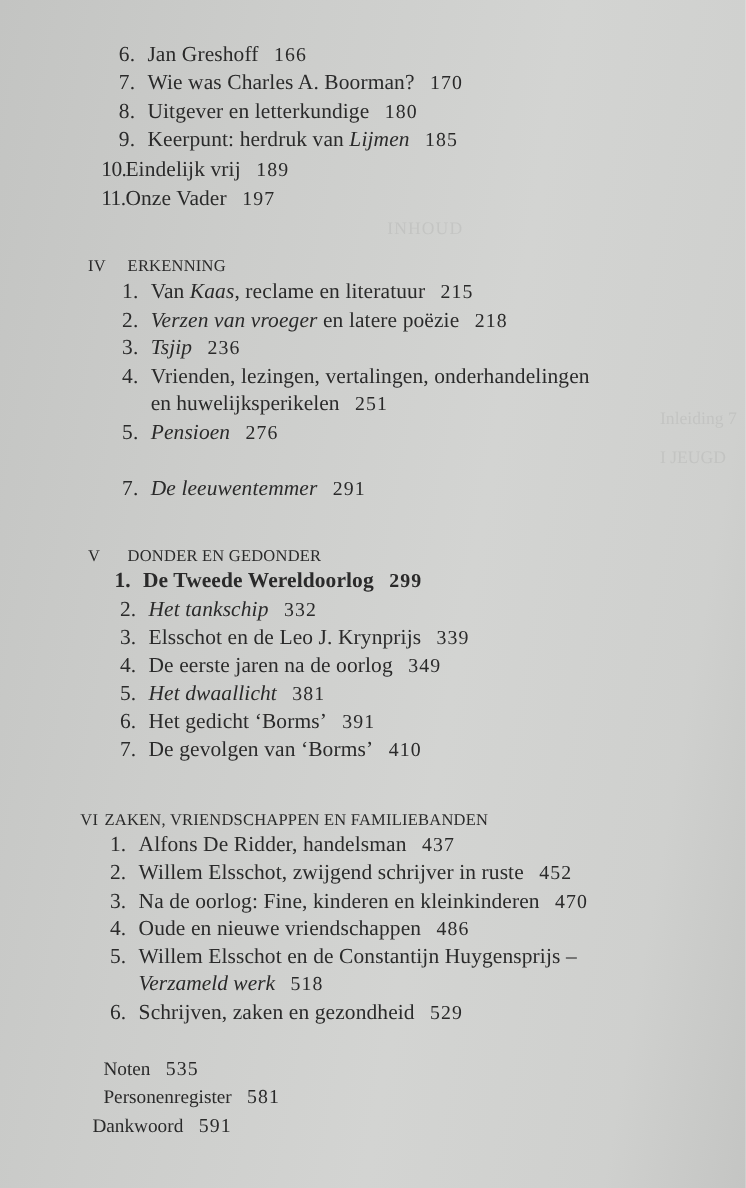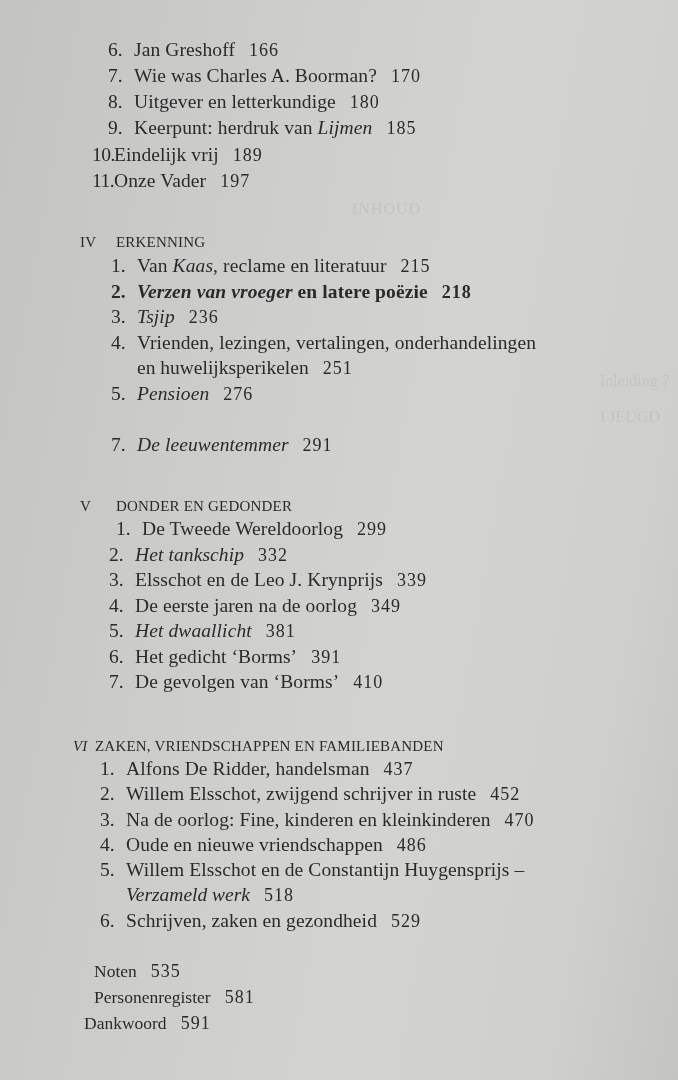--- a/index.html
+++ b/index.html
@@ -87,35 +87,35 @@
 
 <div class="page" id="toc-root">
     <div class="entry" style="left: 108px; top: 37px;"><span class="num">6.</span><span><span>Jan Greshoff</span></span><span class="pg">166</span></div>
     <div class="entry" style="left: 108px; top: 63px;"><span class="num">7.</span><span><span>Wie was Charles A. Boorman?</span></span><span class="pg">170</span></div>
     <div class="entry" style="left: 108px; top: 89px;"><span class="num">8.</span><span><span>Uitgever en letterkundige</span></span><span class="pg">180</span></div>
     <div class="entry" style="left: 108px; top: 115px;"><span class="num">9.</span><span><span>Keerpunt: herdruk van </span><span class="it">Lijmen</span></span><span class="pg">185</span></div>
     <div class="entry" style="left: 92px; top: 142px;"><span class="num wide">10.</span><span><span>Eindelijk vrij</span></span><span class="pg">189</span></div>
     <div class="entry" style="left: 92px; top: 168px;"><span class="num wide">11.</span><span><span>Onze Vader</span></span><span class="pg">197</span></div>
     <div class="section" style="left: 80px; top: 232px;"><span class="roman">IV</span><span>ERKENNING</span></div>
     <div class="entry" style="left: 111px; top: 253px;"><span class="num">1.</span><span><span>Van </span><span class="it">Kaas</span><span>, reclame en literatuur</span></span><span class="pg">215</span></div>
-    <div class="entry" style="left: 111px; top: 279px; font-weight: bold;"><span class="num">2.</span><span><span class="it">Verzen van vroeger</span><span> en latere poëzie</span></span><span class="pg">218</span></div>
+    <div class="entry" style="left: 111px; top: 279px;"><span class="num">2.</span><span><span class="it">Verzen van vroeger</span><span> en latere poëzie</span></span><span class="pg">218</span></div>
     <div class="entry" style="left: 111px; top: 304px;"><span class="num">3.</span><span><span class="it">Tsjip</span></span><span class="pg">236</span></div>
     <div class="entry" style="left: 111px; top: 330px;"><span class="num">4.</span><span><span>Vrienden, lezingen, vertalingen, onderhandelingen</span></span></div>
     <div class="cont" style="left: 137px; top: 355px;"><span>en huwelijksperikelen</span><span class="pg">251</span></div>
     <div class="entry" style="left: 111px; top: 381px; font-family: Liberation Serif, serif;"><span class="num">5.</span><span><span class="it">Pensioen</span></span><span class="pg">276</span></div>
     <div class="entry" style="left: 111px; top: 432px;"><span class="num">7.</span><span><span class="it">De leeuwentemmer</span></span><span class="pg">291</span></div>
     <div class="section" style="left: 80px; top: 496px;"><span class="roman">V</span><span>DONDER EN GEDONDER</span></div>
-    <div class="entry" style="left: 116px; top: 516px;"><span class="num">1.</span><span><span>De Tweede Wereldoorlog</span></span><span class="pg">299</span></div>
+    <div class="entry" style="left: 104px; top: 516px; font-weight: bold;"><span class="num">1.</span><span><span>De Tweede Wereldoorlog</span></span><span class="pg">299</span></div>
     <div class="entry" style="left: 109px; top: 542px;"><span class="num">2.</span><span><span class="it">Het tankschip</span></span><span class="pg">332</span></div>
     <div class="entry" style="left: 109px; top: 567px;"><span class="num">3.</span><span><span>Elsschot en de Leo J. Krynprijs</span></span><span class="pg">339</span></div>
     <div class="entry" style="left: 109px; top: 593px;"><span class="num">4.</span><span><span>De eerste jaren na de oorlog</span></span><span class="pg">349</span></div>
     <div class="entry" style="left: 109px; top: 618px;"><span class="num">5.</span><span><span class="it">Het dwaallicht</span></span><span class="pg">381</span></div>
     <div class="entry" style="left: 109px; top: 644px;"><span class="num">6.</span><span><span>Het gedicht ‘Borms’</span></span><span class="pg">391</span></div>
     <div class="entry" style="left: 109px; top: 669px;"><span class="num">7.</span><span><span>De gevolgen van ‘Borms’</span></span><span class="pg">410</span></div>
-    <div class="section" style="left: 73px; top: 736px;"><span class="roman" style="width: 22px; font-style: italic;">VI</span><span>ZAKEN, VRIENDSCHAPPEN EN FAMILIEBANDEN</span></div>
+    <div class="section" style="left: 73px; top: 736px;"><span class="roman" style="width: 22px;">VI</span><span>ZAKEN, VRIENDSCHAPPEN EN FAMILIEBANDEN</span></div>
     <div class="entry" style="left: 100px; top: 756px;"><span class="num">1.</span><span><span>Alfons De Ridder, handelsman</span></span><span class="pg">437</span></div>
     <div class="entry" style="left: 100px; top: 781px;"><span class="num">2.</span><span><span>Willem Elsschot, zwijgend schrijver in ruste</span></span><span class="pg">452</span></div>
     <div class="entry" style="left: 100px; top: 807px;"><span class="num">3.</span><span><span>Na de oorlog: Fine, kinderen en kleinkinderen</span></span><span class="pg">470</span></div>
     <div class="entry" style="left: 100px; top: 832px;"><span class="num">4.</span><span><span>Oude en nieuwe vriendschappen</span></span><span class="pg">486</span></div>
     <div class="entry" style="left: 100px; top: 857px;"><span class="num">5.</span><span><span>Willem Elsschot en de Constantijn Huygensprijs –</span></span></div>
     <div class="cont" style="left: 126px; top: 882px;"><span class="it">Verzameld werk</span><span class="pg">518</span></div>
     <div class="entry" style="left: 100px; top: 908px;"><span class="num">6.</span><span><span>Schrijven, zaken en gezondheid</span></span><span class="pg">529</span></div>
     <div class="back" style="left: 94px; top: 959px;"><span>Noten</span><span class="pg">535</span></div>
     <div class="back" style="left: 94px; top: 985px;"><span>Personenregister</span><span class="pg">581</span></div>
     <div class="back" style="left: 84px; top: 1011px;"><span>Dankwoord</span><span class="pg">591</span></div>

